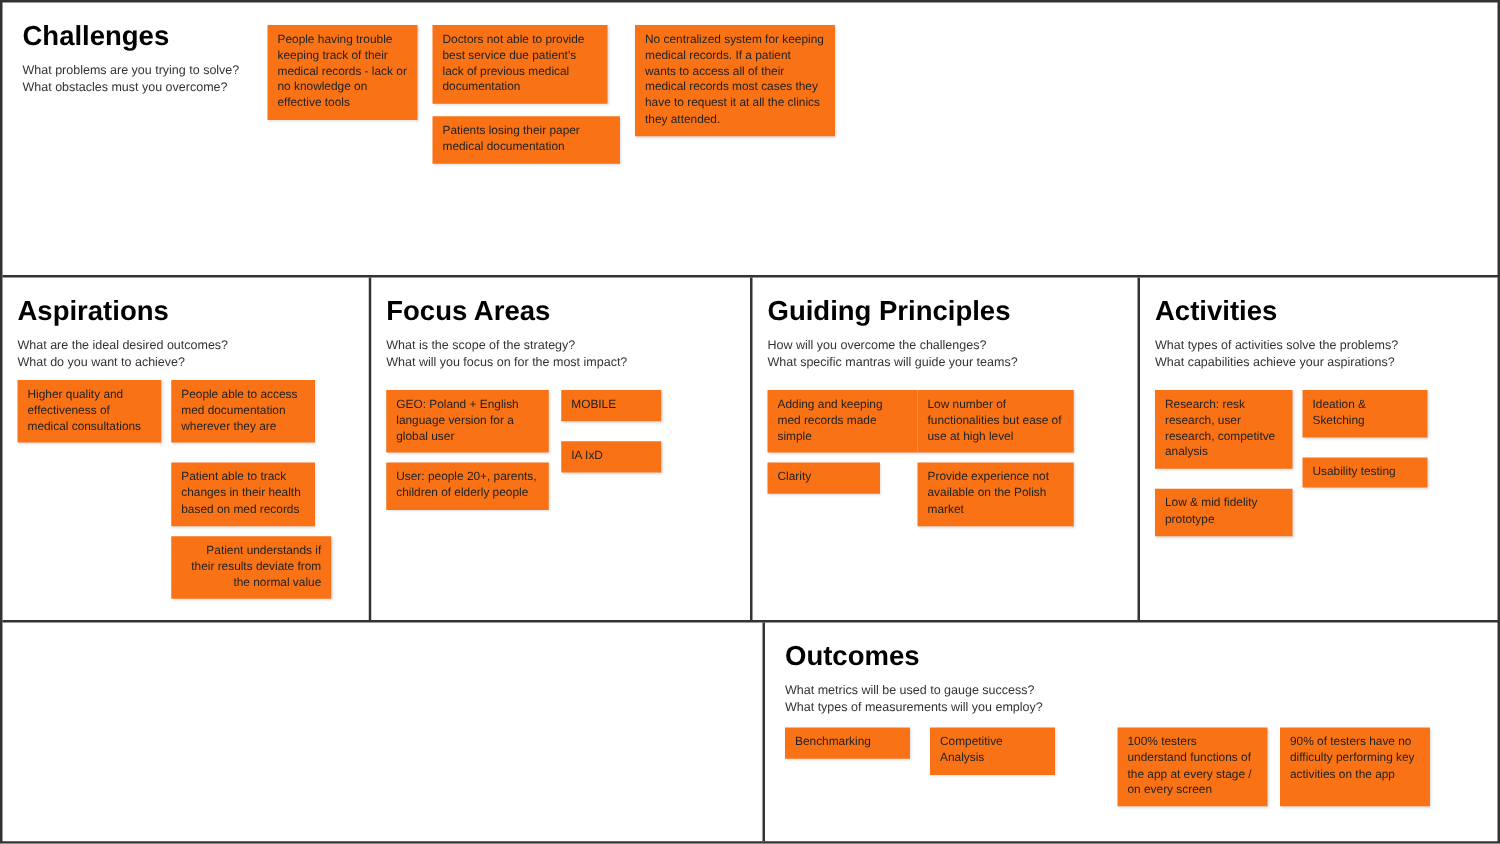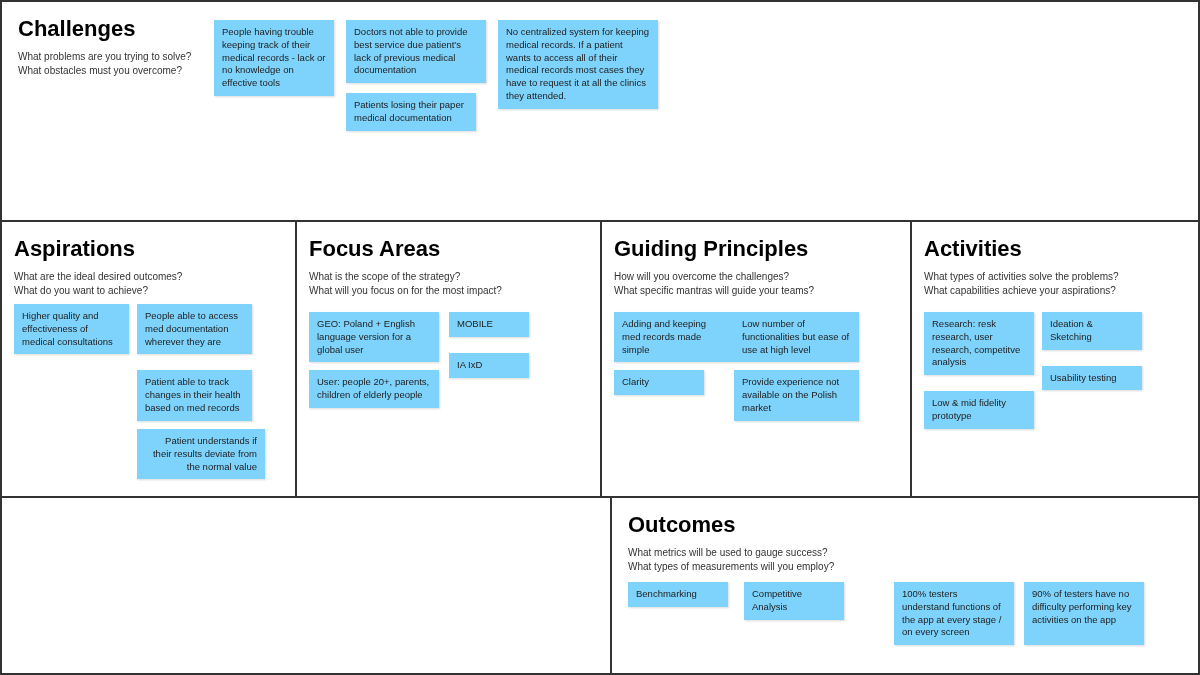--- a/index.html
+++ b/index.html
@@ -70,21 +70,21 @@
     .bottom-empty {
       border-right: 2px solid #333;
     }
 
     .outcomes-section {
       padding: 14px 16px;
     }
 
     
     .sticky {
-      background: #7dd3fc;
+      background: #f97316;
       padding: 6px 8px;
       font-size: 9.5px;
       line-height: 1.35;
       color: #222;
       display: inline-block;
       min-width: 80px;
       box-shadow: 1px 1px 2px rgba(0,0,0,0.15);
     }
 
     
@@ -168,21 +168,21 @@
     <div class="challenges-header">
       <div class="section-title">Challenges</div>
       <div class="section-subtitle">What problems are you trying to solve?<br>What obstacles must you overcome?</div>
     </div>
     <div class="challenges-notes">
       <div class="challenges-col">
         <div class="sticky" style="width:120px;">People having trouble keeping track of their medical records - lack or no knowledge on effective tools</div>
       </div>
       <div class="challenges-col">
         <div class="sticky" style="width:140px;">Doctors not able to provide best service due patient's lack of previous medical documentation</div>
-        <div class="sticky" style="width:130px;">Patients losing their paper medical documentation</div>
+        <div class="sticky" style="width:150px;">Patients losing their paper medical documentation</div>
       </div>
       <div class="challenges-col">
         <div class="sticky" style="width:160px;">No centralized system for keeping medical records. If a patient wants to access all of their medical records most cases they have to request it at all the clinics they attended.</div>
       </div>
     </div>
   </div>
 
   <div class="middle-row">
 
     <div class="middle-col">

